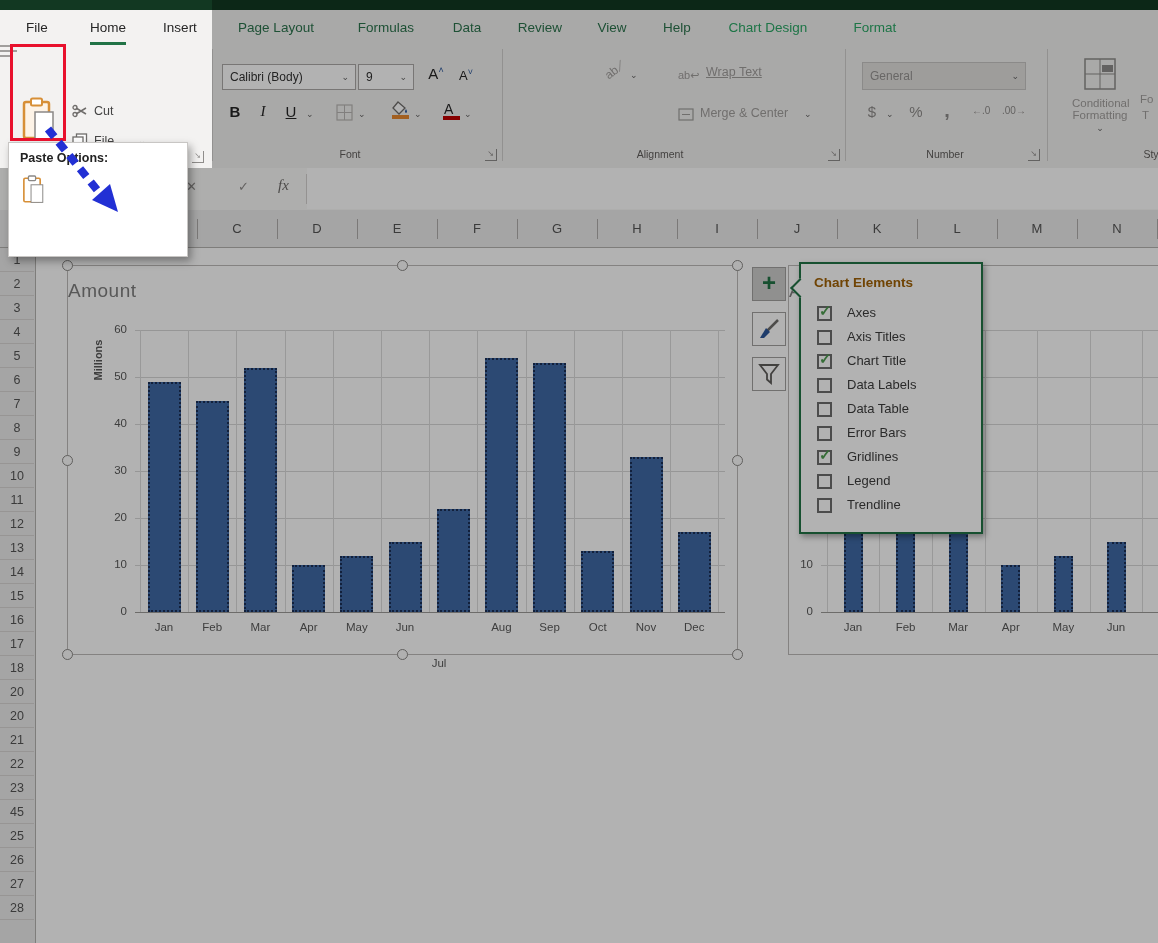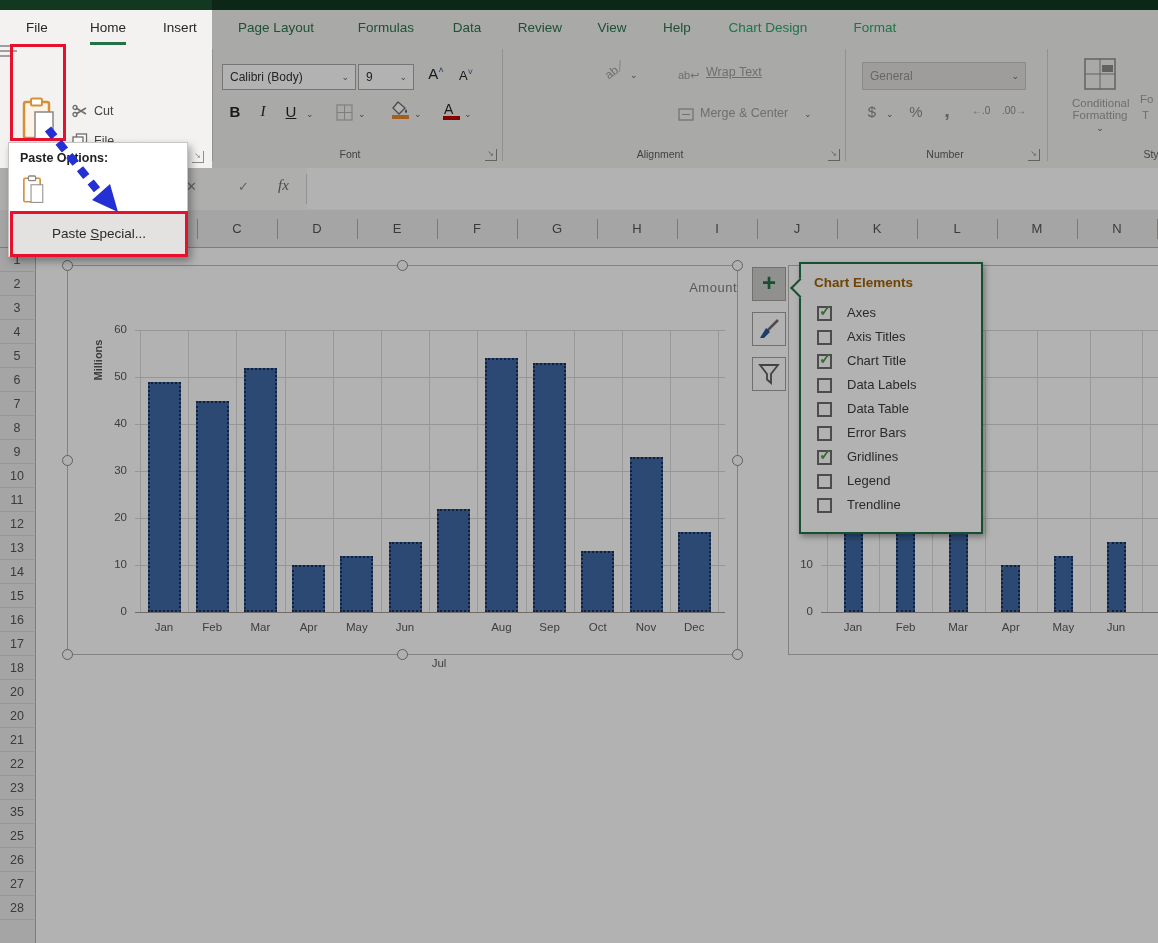--- a/index.html
+++ b/index.html
@@ -31,21 +31,21 @@
   #fx-divider{position:absolute;left:306px;top:6px;width:1px;height:30px;background:#d4d2d0;}
   #formula-input{position:absolute;left:307px;top:0;right:0;height:41px;background:#fff;}
   #col-headers{left:0;top:210px;width:1158px;height:38px;background:#ececec;border-bottom:1px solid #b5b3b1;box-sizing:border-box;}
   .colcell{position:absolute;top:0;height:37px;line-height:37px;text-align:center;font-size:13px;color:#555;}
   .colsep{position:absolute;top:9px;width:1px;height:20px;background:#b0aeac;}
   #sheet{left:0;top:248px;width:1158px;height:695px;background:#fff;}
   #row-headers{position:absolute;left:0;top:0;width:36px;height:695px;background:#ececec;border-right:1px solid #b5b3b1;box-sizing:border-box;}
   .rowcell{position:absolute;left:0;width:34px;height:24px;line-height:24px;text-align:center;font-size:12.5px;color:#555;border-bottom:1px solid #d8d6d4;box-sizing:border-box;}
   
   .chart{position:absolute;background:#fff;border:1px solid #bdbbb9;box-sizing:border-box;z-index:5;}
-  .chart-title{position:absolute;top:14px;left:0;width:100%;text-align:right;font-size:13px;color:#7f7f7f;letter-spacing:.5px;}
+  .chart-title{position:absolute;top:14px;left:0;width:100%;text-align:left;font-size:19px;color:#7f7f7f;letter-spacing:.5px;}
   .ytick{position:absolute;width:32px;text-align:right;font-size:11.5px;color:#595959;}
   .xlab{position:absolute;width:44px;text-align:center;font-size:11.5px;color:#595959;}
   .hgrid{position:absolute;height:1px;background:#d7d7d7;}
   .vgrid{position:absolute;width:1px;background:#dcdcdc;}
   .axisline{position:absolute;height:1px;background:#9d9b99;}
   .cbar{position:absolute;box-sizing:border-box;}
   .ylabel-rot{position:absolute;font-size:11px;font-weight:bold;color:#595959;transform:rotate(-90deg);width:80px;text-align:center;}
   .handle{position:absolute;width:11px;height:11px;border-radius:50%;background:#fdfdfd;border:1.5px solid #8a8886;box-sizing:border-box;z-index:15;}
   .chart-btn{position:absolute;width:34px;height:34px;background:#fff;border:1px solid #a3a1a0;box-sizing:border-box;z-index:20;text-align:center;}
   
@@ -307,21 +307,21 @@
         <div class="rowcell" style="top: 312px;">14</div>
         <div class="rowcell" style="top: 336px;">15</div>
         <div class="rowcell" style="top: 360px;">16</div>
         <div class="rowcell" style="top: 384px;">17</div>
         <div class="rowcell" style="top: 408px;">18</div>
         <div class="rowcell" style="top: 432px;">20</div>
         <div class="rowcell" style="top: 456px;">20</div>
         <div class="rowcell" style="top: 480px;">21</div>
         <div class="rowcell" style="top: 504px;">22</div>
         <div class="rowcell" style="top: 528px;">23</div>
-        <div class="rowcell" style="top: 552px;">35</div>
+        <div class="rowcell" style="top: 552px;">45</div>
         <div class="rowcell" style="top: 576px;">25</div>
         <div class="rowcell" style="top: 600px;">26</div>
         <div class="rowcell" style="top: 624px;">27</div>
         <div class="rowcell" style="top: 648px;">28</div>
         <div class="rowcell" style="top: 672px; margin-top: 16px;">29</div>
       </div>
   </div>
 
   <div class="chart" id="chart1" style="left:67px;top:265px;width:671px;height:390px;">
     <div class="chart-title">Amount</div>
@@ -487,23 +487,20 @@
   <div class="dim" style="left:8px;top:257px;width:180px;height:686px;"></div>
 
   <div class="abs" id="paste-flyout">
     <div id="paste-options-title">Paste Options:</div>
     <svg width="24" height="30" viewBox="0 0 36 46" style="position:absolute;left:12px;top:32px;">
       <rect x="4" y="5" width="25" height="36" rx="2" fill="#fff" stroke="#d78f37" stroke-width="2.5"></rect>
       <rect x="11" y="1.5" width="11" height="7" rx="1.5" fill="#fff" stroke="#8a8886" stroke-width="2"></rect>
       <rect x="15" y="15" width="18" height="27" fill="#fff" stroke="#8a8886" stroke-width="1.5"></rect>
     </svg>
   </div>
-  <div class="abs" id="paste-special-row" style="border-color: rgb(232, 17, 45);">
-    <span>Paste </span><span class="us">S</span><span>pecial...</span>
-  </div>
 
   <div class="abs" id="redbox-paste" style="border-color: rgb(232, 17, 45);"></div>
 
   <svg class="abs" id="arrow-svg" width="100" height="105" viewBox="0 0 100 105">
     <line id="arrow-line" x1="18" y1="14" x2="68" y2="76" stroke="#2230d4" stroke-width="8" stroke-dasharray="10 7"></line>
     <polygon id="arrow-head" points="88,97 80,69 62,85" fill="#2230d4"></polygon>
   </svg>
 
 <div class="handle" style="left: 62px; top: 260px; z-index: 15;"></div>
     <div class="handle" style="left: 397px; top: 260px; z-index: 15;"></div>

